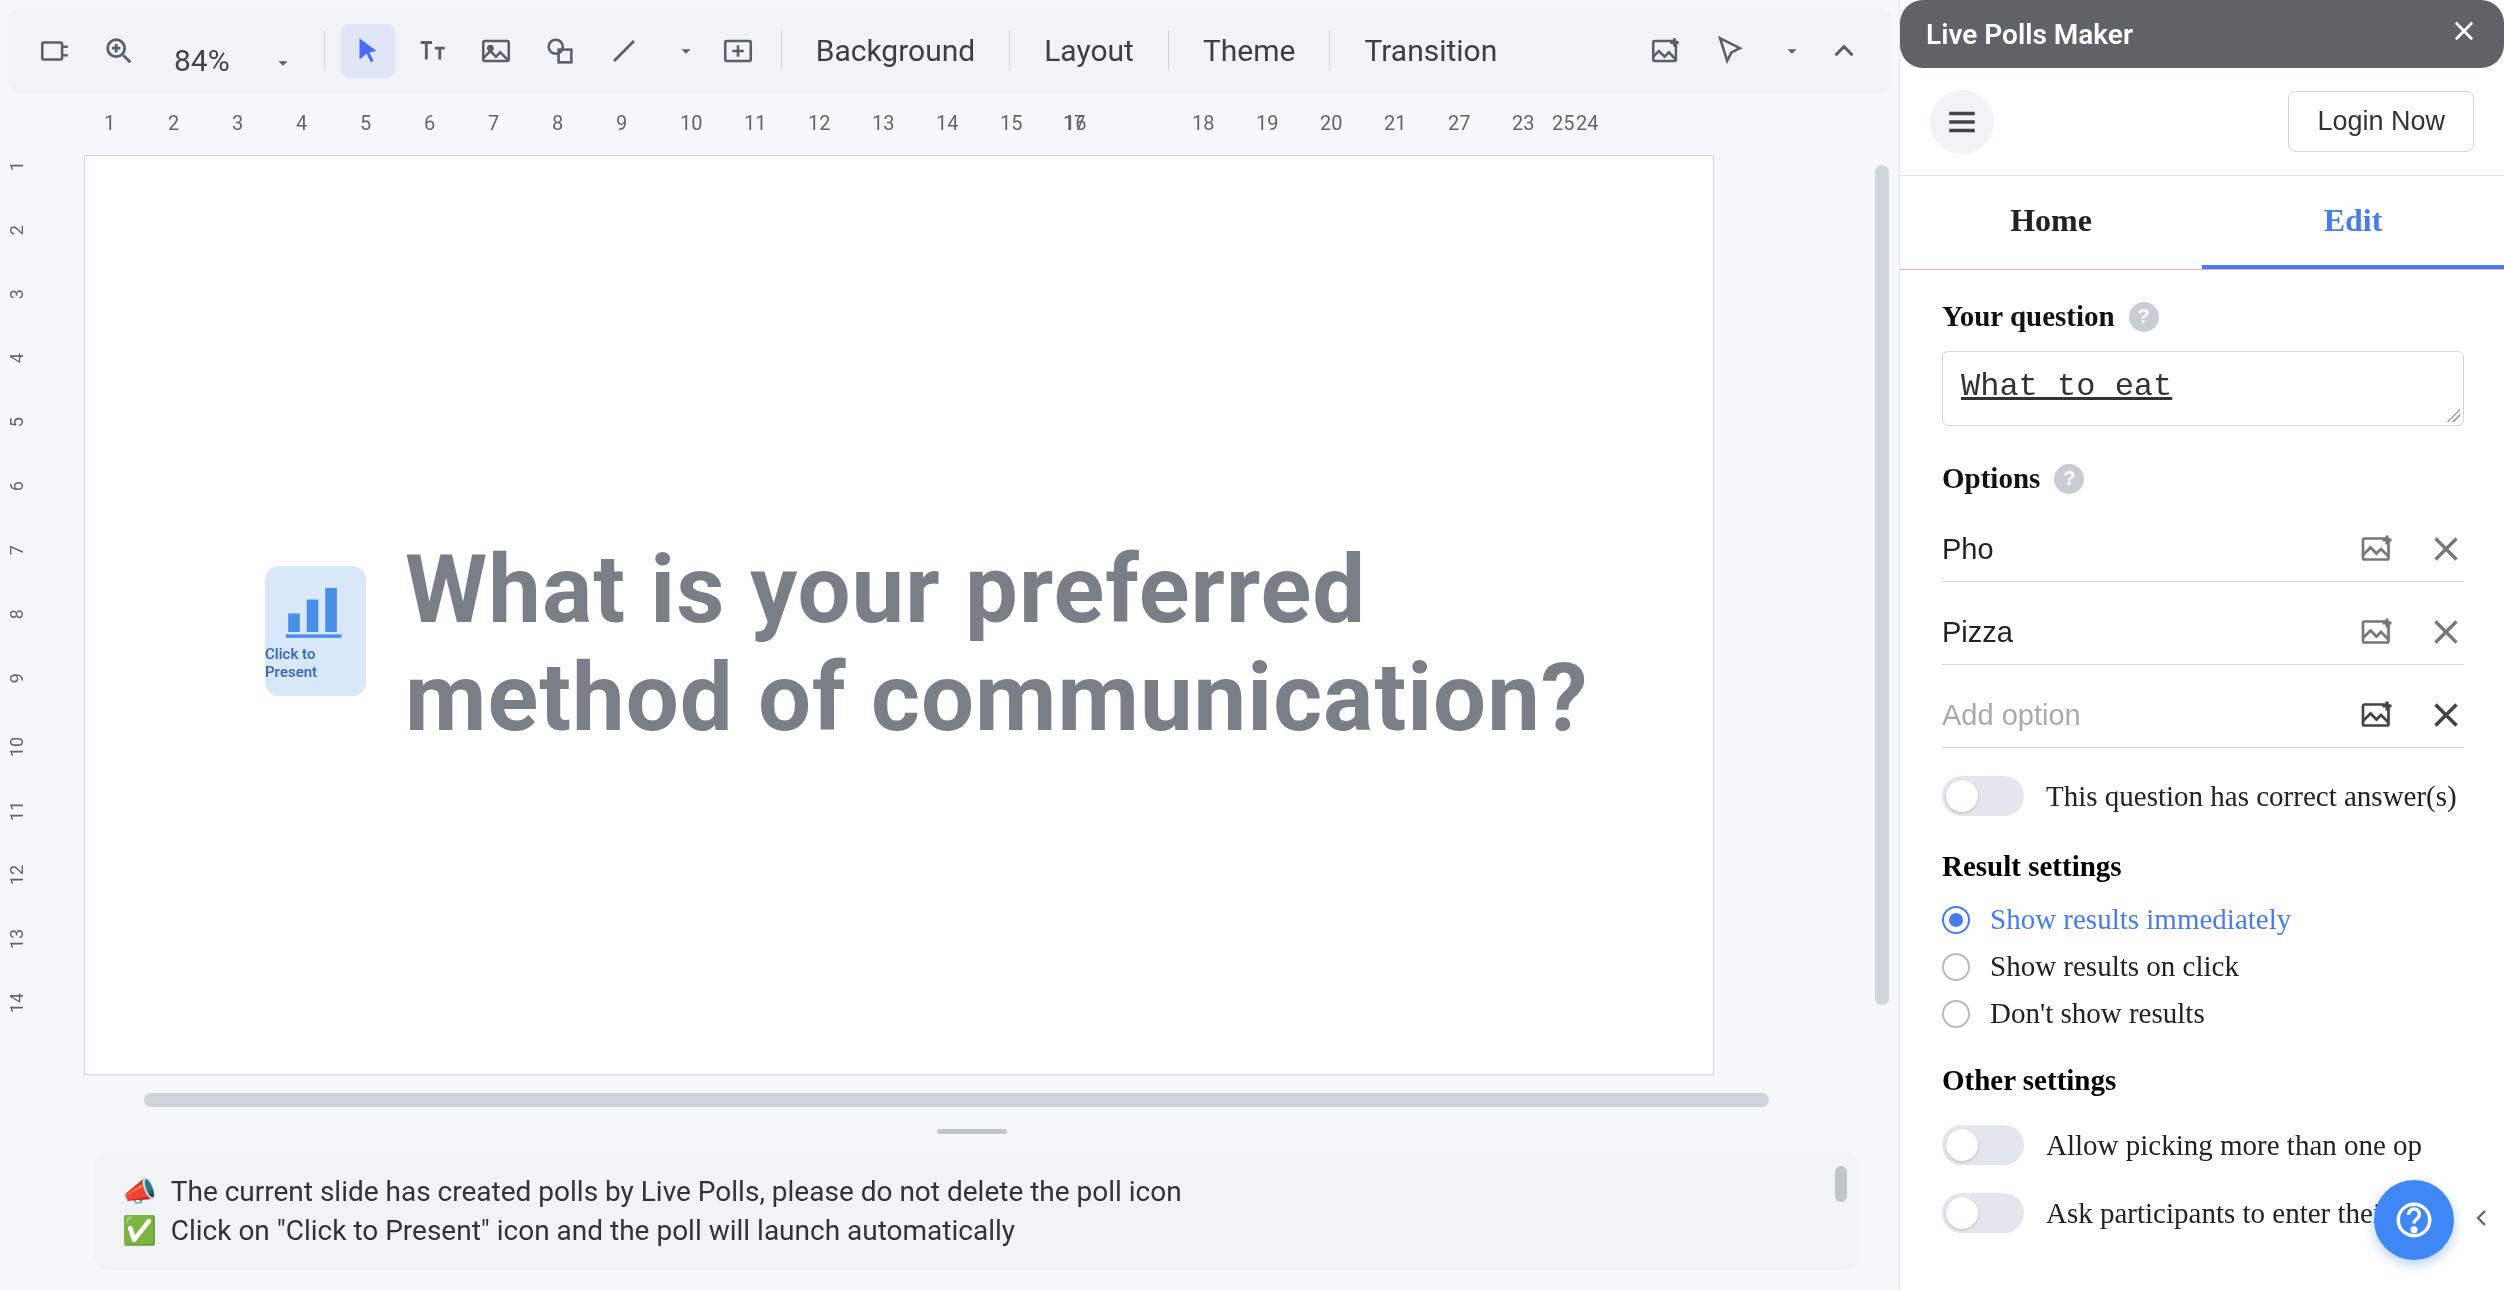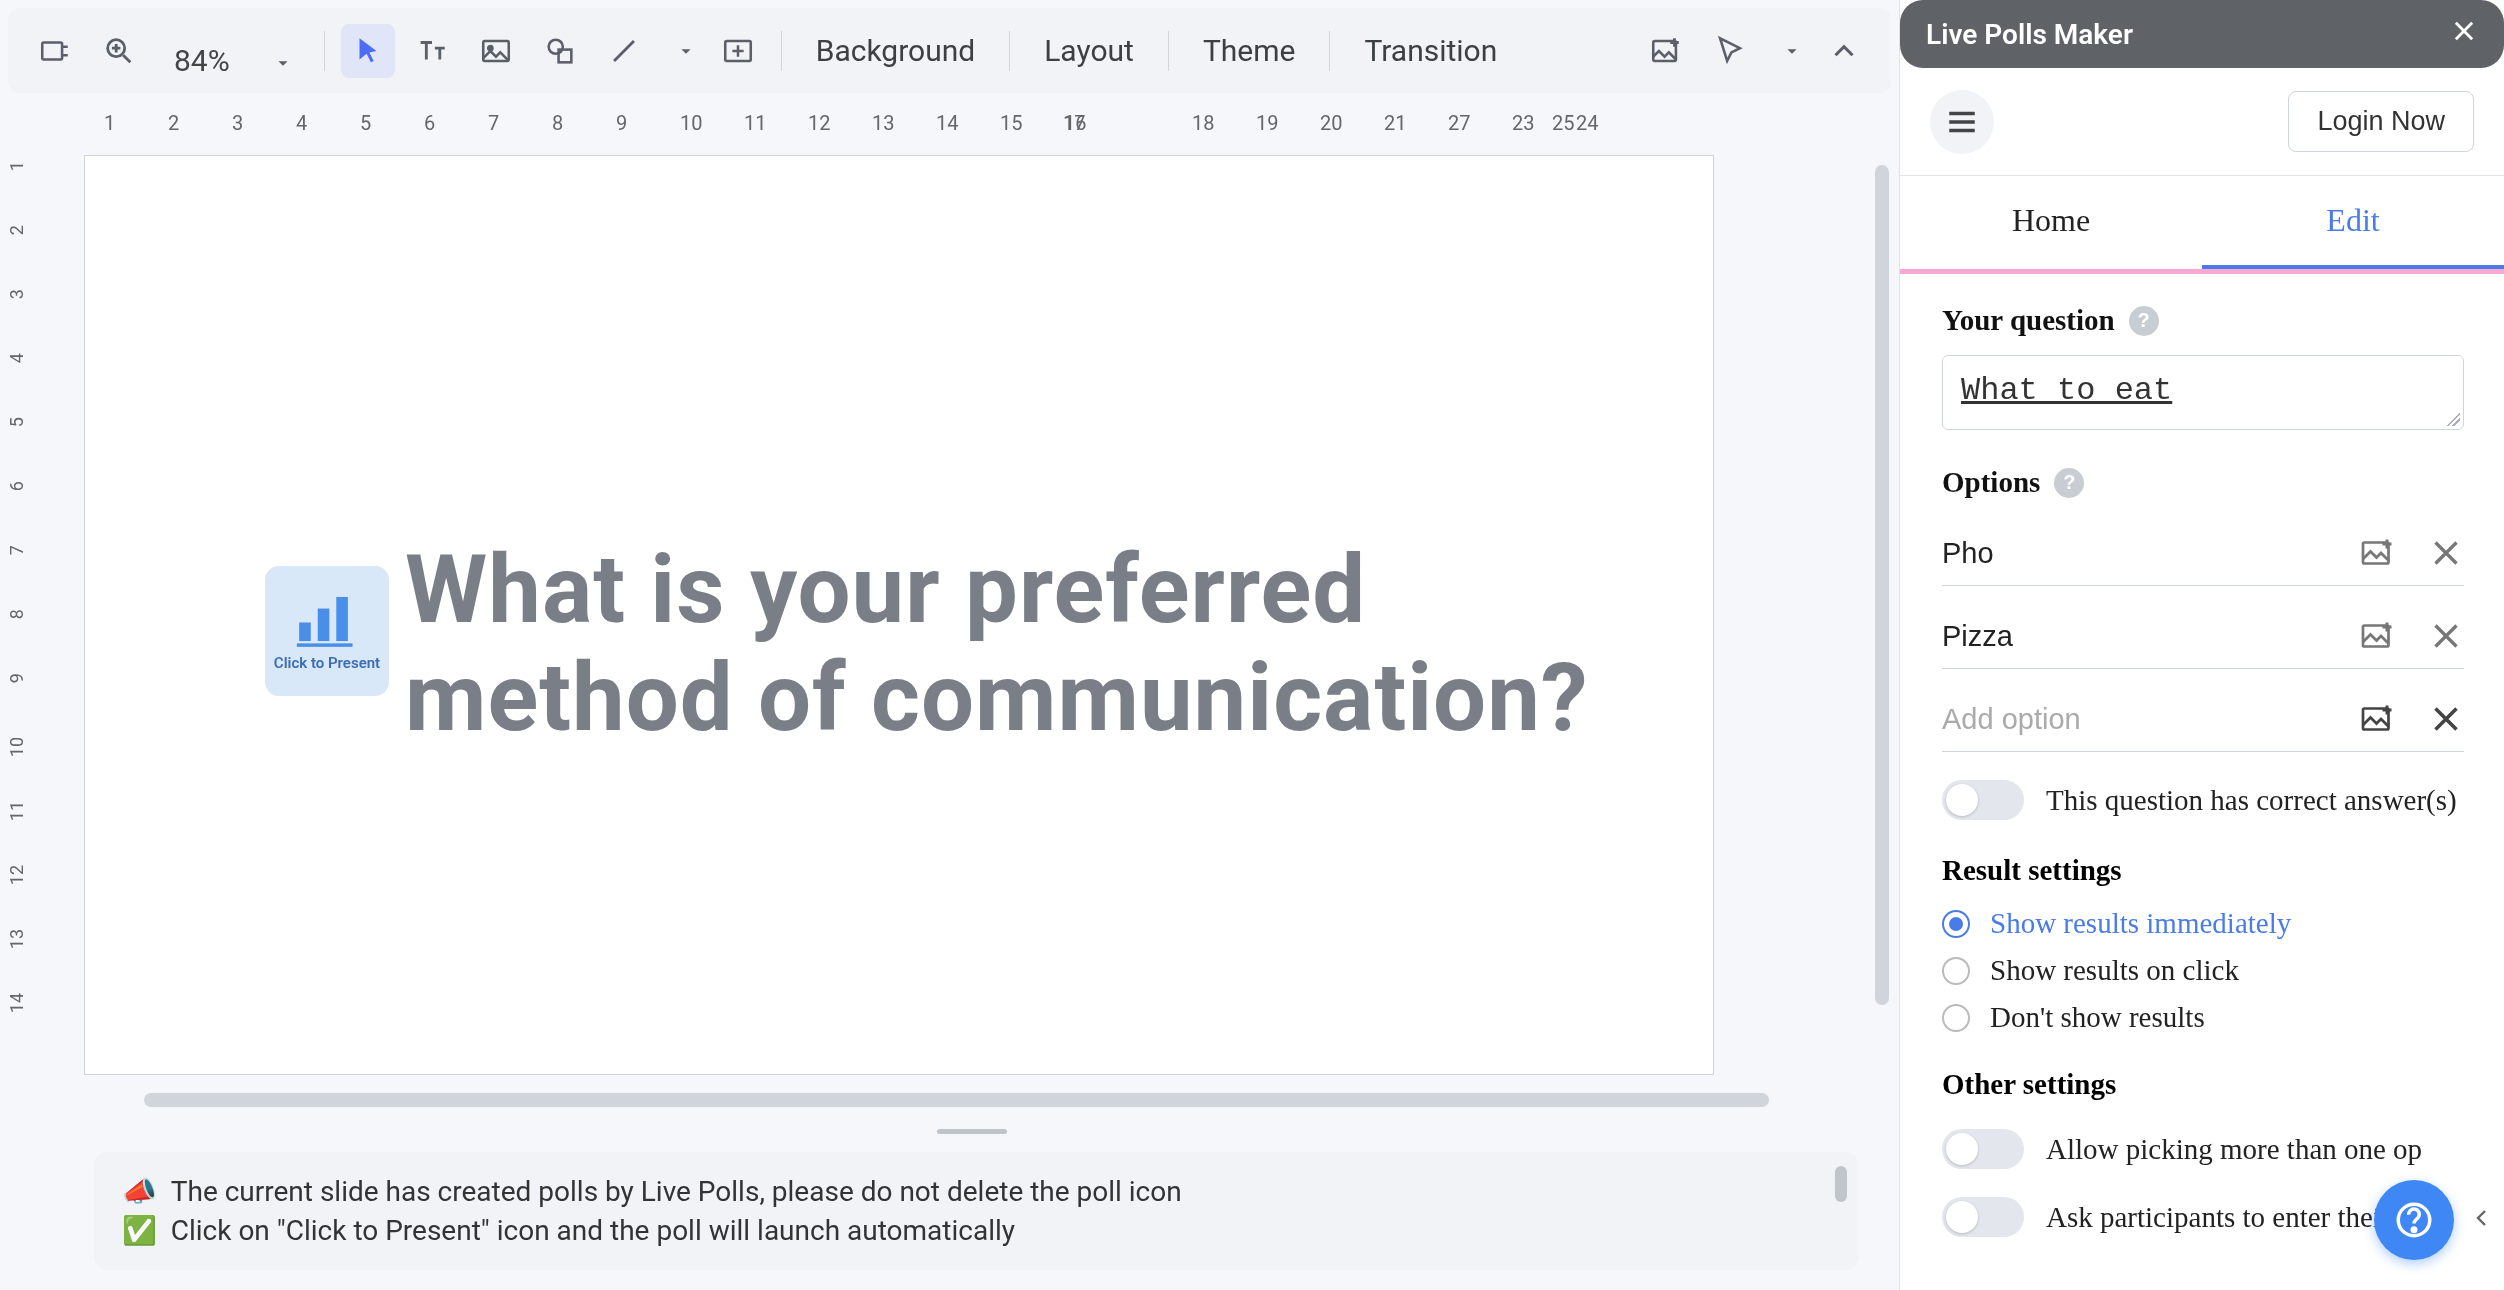--- a/index.html
+++ b/index.html
@@ -129,21 +129,21 @@
   background: white;
   border: 1px solid #d0d4db;
   width: 1630px;
   height: 920px;
   position: relative;
 }
 .poll-icon-box {
   position: absolute;
   left: 180px;
   top: 410px;
-  width: 124px;
+  width: 101px;
   height: 130px;
   background: #d9e8f9;
   border-radius: 14px;
   display: flex;
   flex-direction: column;
   align-items: center;
   justify-content: center;
   gap: 6px;
 }
 .poll-icon-box svg { width: 72px; height: 58px; }
@@ -269,21 +269,22 @@
   border: 1px solid #d0d4db;
   background: white;
   padding: 14px 28px;
   border-radius: 8px;
   font-size: 27px;
   color: #333;
   cursor: pointer;
 }
 .sidebar-tabs {
   display: flex;
-  border-bottom: 5px solid #f9a8d4;
+  border-bottom: 1px solid #f9a8d4;
+  font-weight: bold;
 }
 .sidebar-tab {
   flex: 1;
   text-align: center;
   padding: 26px 0;
   font-size: 32px;
   font-family: Georgia, serif;
   color: #222;
   cursor: pointer;
   border-bottom: 4px solid transparent;

